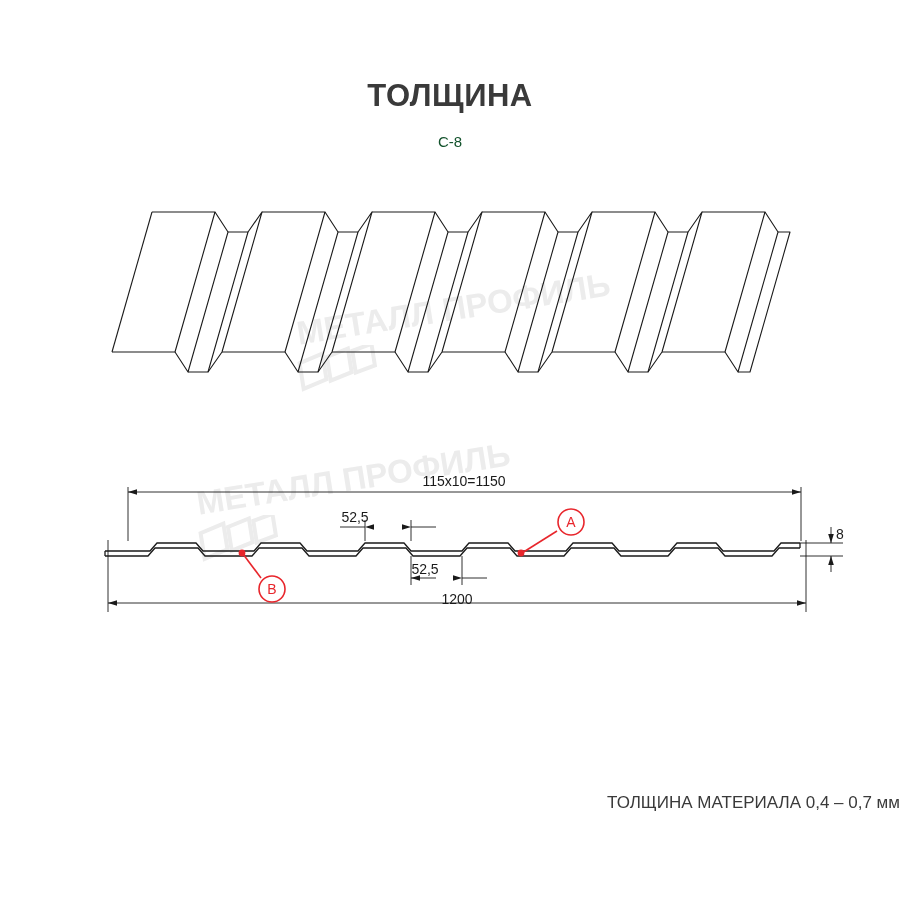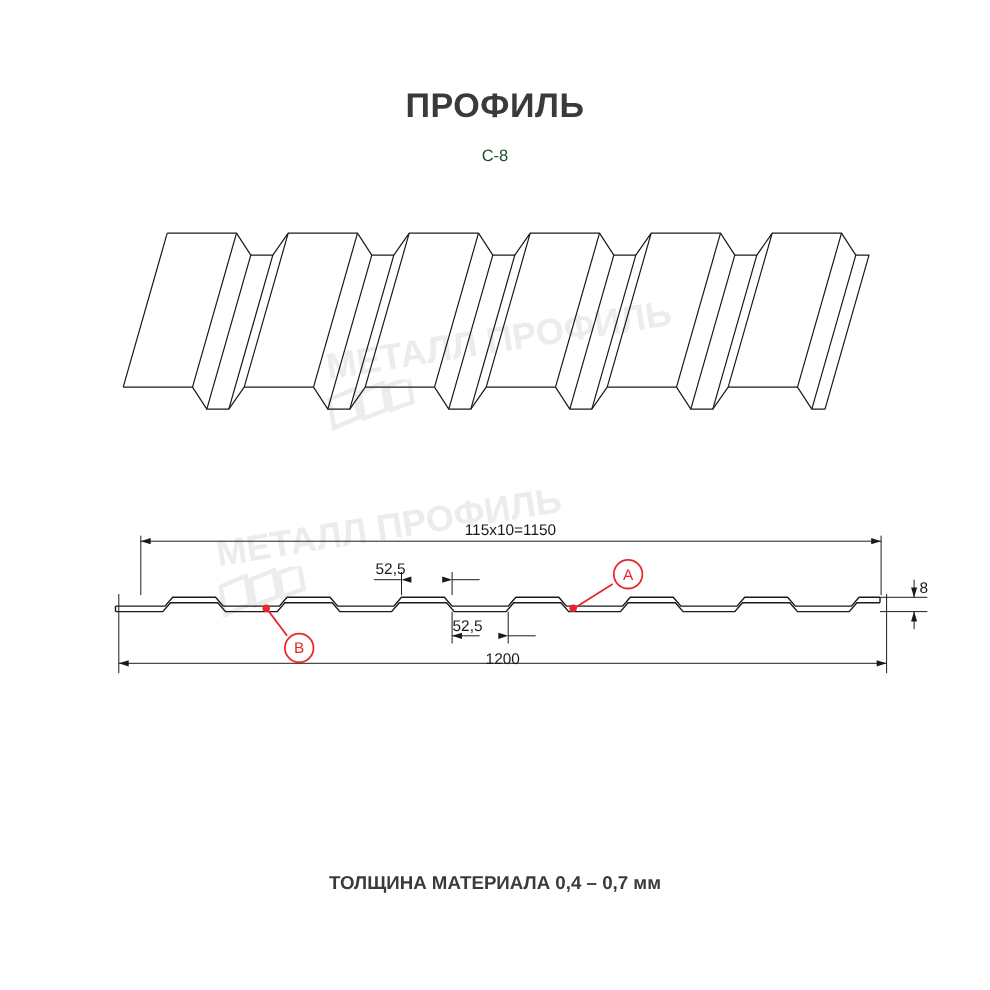--- a/index.html
+++ b/index.html
@@ -39,23 +39,23 @@
     width: 900px;
     text-align: center;
     font-size: 15px;
     color: #14532d;
   }
   .footnote {
     position: absolute;
     left: 0;
     top: 793px;
     width: 900px;
-    text-align: center;
+    text-align: right;
     font-size: 17px;
-    font-weight: bold;
+    font-weight: normal;
     color: #3a3a3a;
   }
   .svg-layer {
     position: absolute;
     left: 0;
     top: 0;
   }
   .wm {
     position: absolute;
     font-family: "Liberation Sans", sans-serif;
@@ -81,21 +81,21 @@
     position: absolute;
     pointer-events: none;
     user-select: none;
   }
 </style>
 </head>
 <body>
 
 <div class="page">
 
-  <div class="title">ПРОФИЛЬ</div>
+  <div class="title">ТОЛЩИНА</div>
   <div class="subtitle">С-8</div>
 
   <div class="wm wm1">МЕТАЛЛ ПРОФИЛЬ</div>
   <div class="wm wm2">МЕТАЛЛ ПРОФИЛЬ</div>
 
   <svg class="wm-mark" style="left:295px; top:345px;" width="90" height="48" viewBox="0 0 90 48">
     <g transform="rotate(-9 45 24)" fill="none" stroke="#ececec" stroke-width="4">
       <path d="M6 38 L6 12 L30 6 L30 32 Z"></path>
       <path d="M34 34 L34 10 L56 5 L56 29 Z"></path>
       <path d="M60 30 L60 8 L80 4 L80 26 Z"></path>

